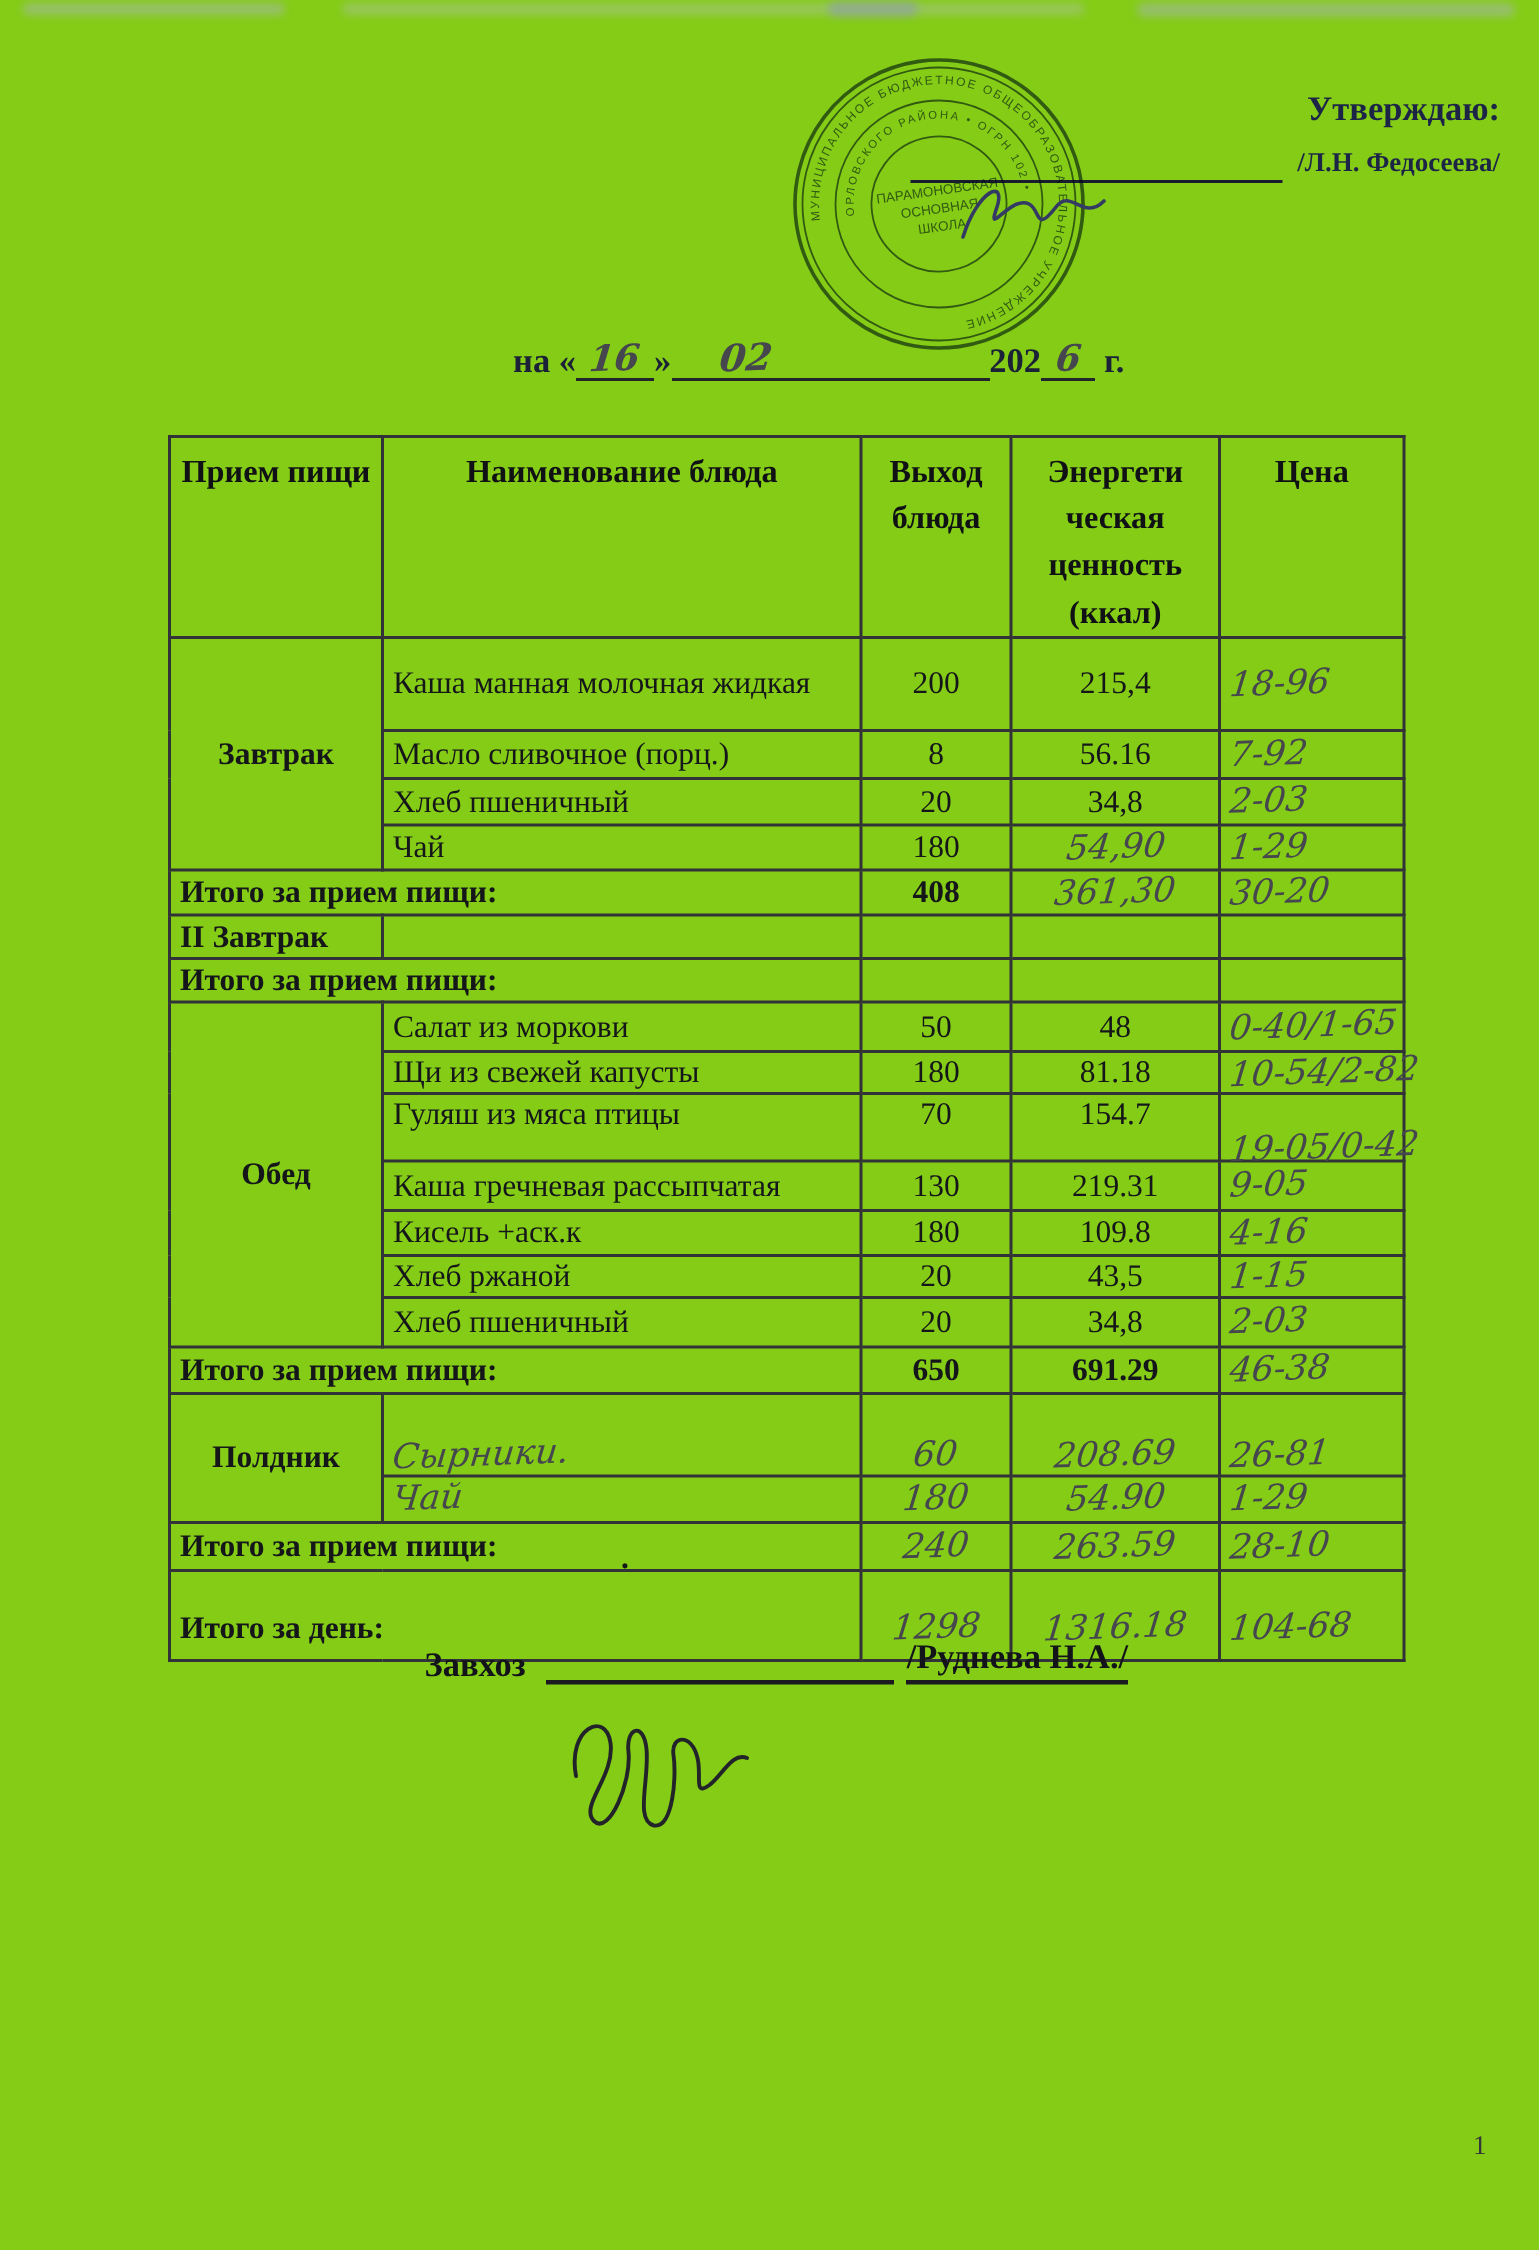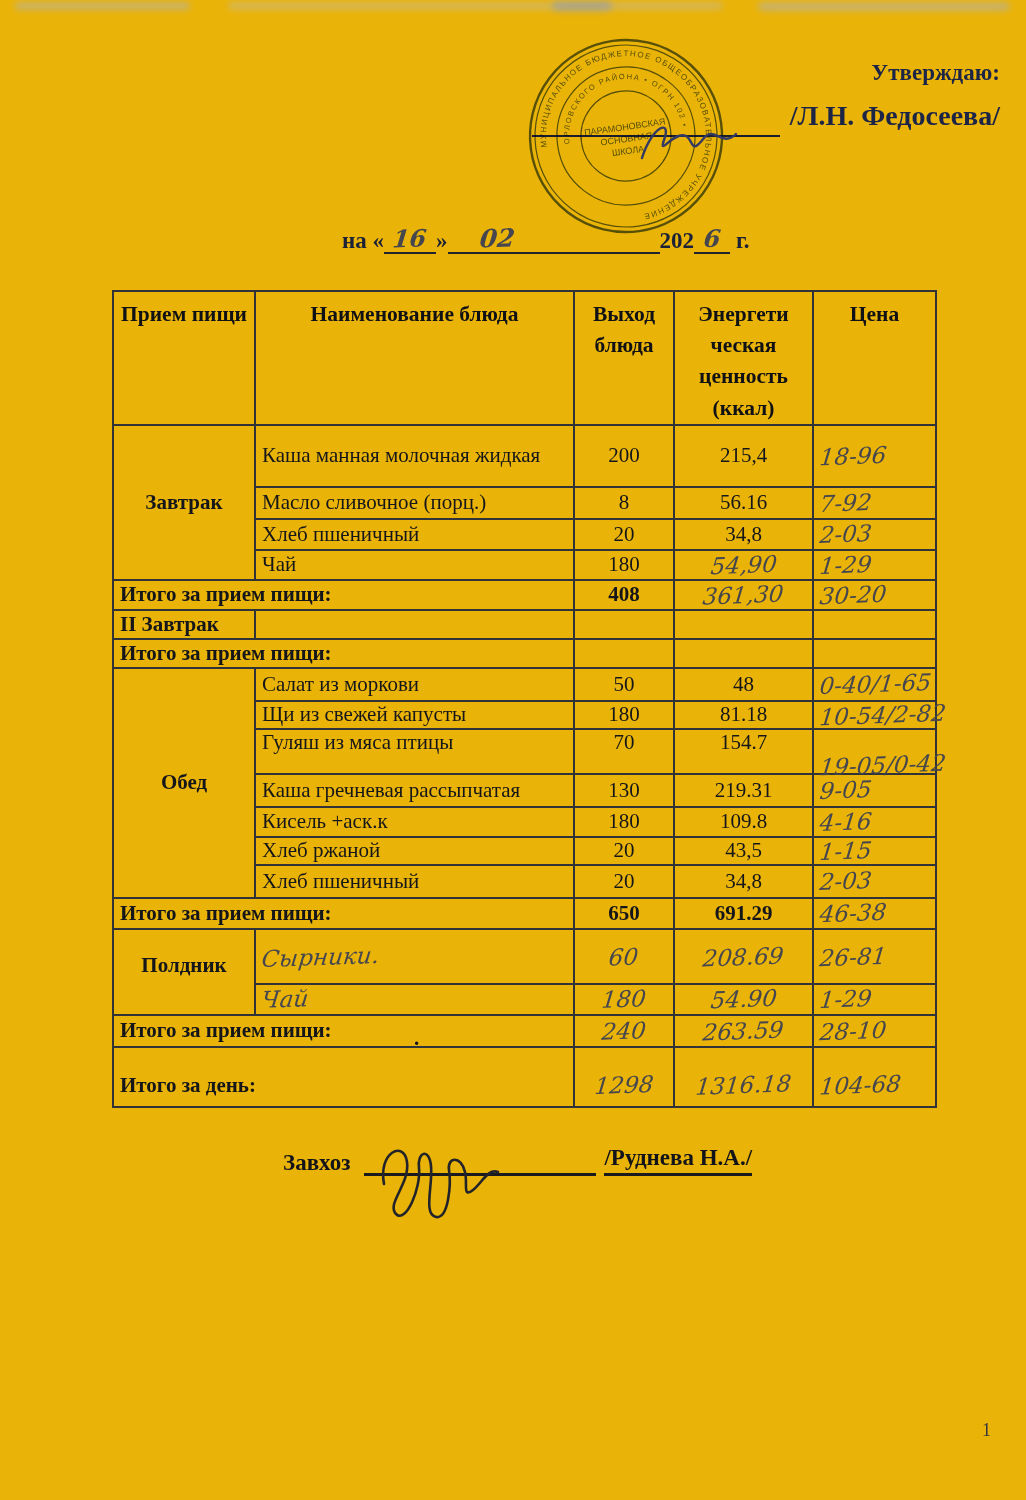--- a/index.html
+++ b/index.html
@@ -1,32 +1,32 @@
 <!DOCTYPE html>
 <html><head>
 <meta charset="utf-8">
 <style>
   html,body{margin:0;padding:0;background:#e9e9e9;}
   .page{
     position:relative;width:1026px;height:1500px;margin:0 auto;
-    background:#eab308;overflow:hidden;
+    background:#84cc16;overflow:hidden;
     font-family:"Liberation Serif","DejaVu Serif",serif;color:#15161a;
   }
   
   .smudge{position:absolute;border-radius:6px;filter:blur(3px);}
   .sm1{left:15px;top:2px;width:175px;height:8px;background:#aab3c4;opacity:.5;}
   .sm2{left:228px;top:2px;width:495px;height:8px;background:#b6bdca;opacity:.38;}
   .sm3{left:758px;top:2px;width:252px;height:9px;background:#a9b2c6;opacity:.5;}
   .sm4{left:552px;top:1px;width:60px;height:10px;background:#8d9ab8;opacity:.55;}
 
   .print-navy{color:#1d2547;font-weight:bold;}
   .approval{position:absolute;right:26px;top:56px;text-align:right;line-height:1.5;}
   .approval .l1{font-size:23px;}
   .approval .l2{font-size:22px;margin-top:6px;}
-  .approval .l3{font-size:28px;margin-top:4px;display:flex;justify-content:flex-end;align-items:flex-end;text-align:center;}
+  .approval .l3{font-size:18px;margin-top:4px;display:flex;justify-content:flex-end;align-items:flex-end;text-align:center;}
   .sign-line{display:inline-block;width:248px;border-bottom:2px solid #1a1d2e;height:24px;margin-right:10px;}
 
   
   .stamp{position:absolute;left:526px;top:36px;width:200px;height:200px;opacity:.82;transform:rotate(-8deg);mix-blend-mode:multiply;}
   .dir-sig{position:absolute;left:632px;top:110px;width:120px;height:72px;}
   .zav-sig{position:absolute;left:366px;top:1126px;width:160px;height:115px;}
 
   .title{position:absolute;left:0;top:194px;width:1026px;text-align:center;
     font-size:23px;font-weight:bold;color:#1b2136;letter-spacing:.2px;}
   .dateline{position:absolute;left:342px;top:226px;display:flex;align-items:flex-end;
@@ -41,27 +41,27 @@
   table.menu{position:absolute;left:112px;top:290px;width:823px;border-collapse:collapse;table-layout:fixed;border-radius:22px;}
   table.menu td,table.menu th{border:2px solid #323339;padding:0 6px;font-size:21px;overflow:visible;}
   table.menu th{vertical-align:top;padding-top:7px;font-size:21.5px;line-height:1.45;color:#101115;}
   td.meal{font-weight:bold;text-align:center;vertical-align:middle;}
   td.dish{text-align:left;padding-left:10px;}
   td.num{text-align:center;}
   td.price{text-align:left;padding-left:12px;}
   td.total-label{font-weight:bold;text-align:left;padding-left:8px;}
   .hw-num{font-size:23px;white-space:nowrap;}
   .price-wide{position:relative;z-index:3;white-space:nowrap;}
-  tr.snack-row1 td{vertical-align:bottom;padding-bottom:13px;}
+  tr.snack-row1 td{vertical-align:bottom;padding-bottom:0;}
   tr.day-total td{vertical-align:bottom;padding-bottom:8px;}
   td.vtop{vertical-align:top;padding-top:4px;}
   .price-low{position:relative;top:14px;}
   .stray-dot{position:absolute;left:300px;top:-22px;font-weight:bold;}
 
-  .footer-sign{position:absolute;left:283px;top:1145px;display:flex;align-items:flex-end;font-size:23px;font-weight:bold;color:#13141a;}
+  .footer-sign{position:absolute;left:283px;top:1092px;display:flex;align-items:flex-end;font-size:23px;font-weight:bold;color:#13141a;}
   .zav-line{display:inline-block;width:232px;border-bottom:3px solid #1a1a1f;height:28px;margin:0 8px 0 14px;}
   .zav-name{border-bottom:3px solid #1a1a1f;padding-bottom:2px;}
   .pagenum{position:absolute;left:982px;top:1420px;font-size:18px;color:#35363c;}
 </style>
 </head>
 <body>
 
 <div class="page">
 
   <div class="smudge sm1"></div>

